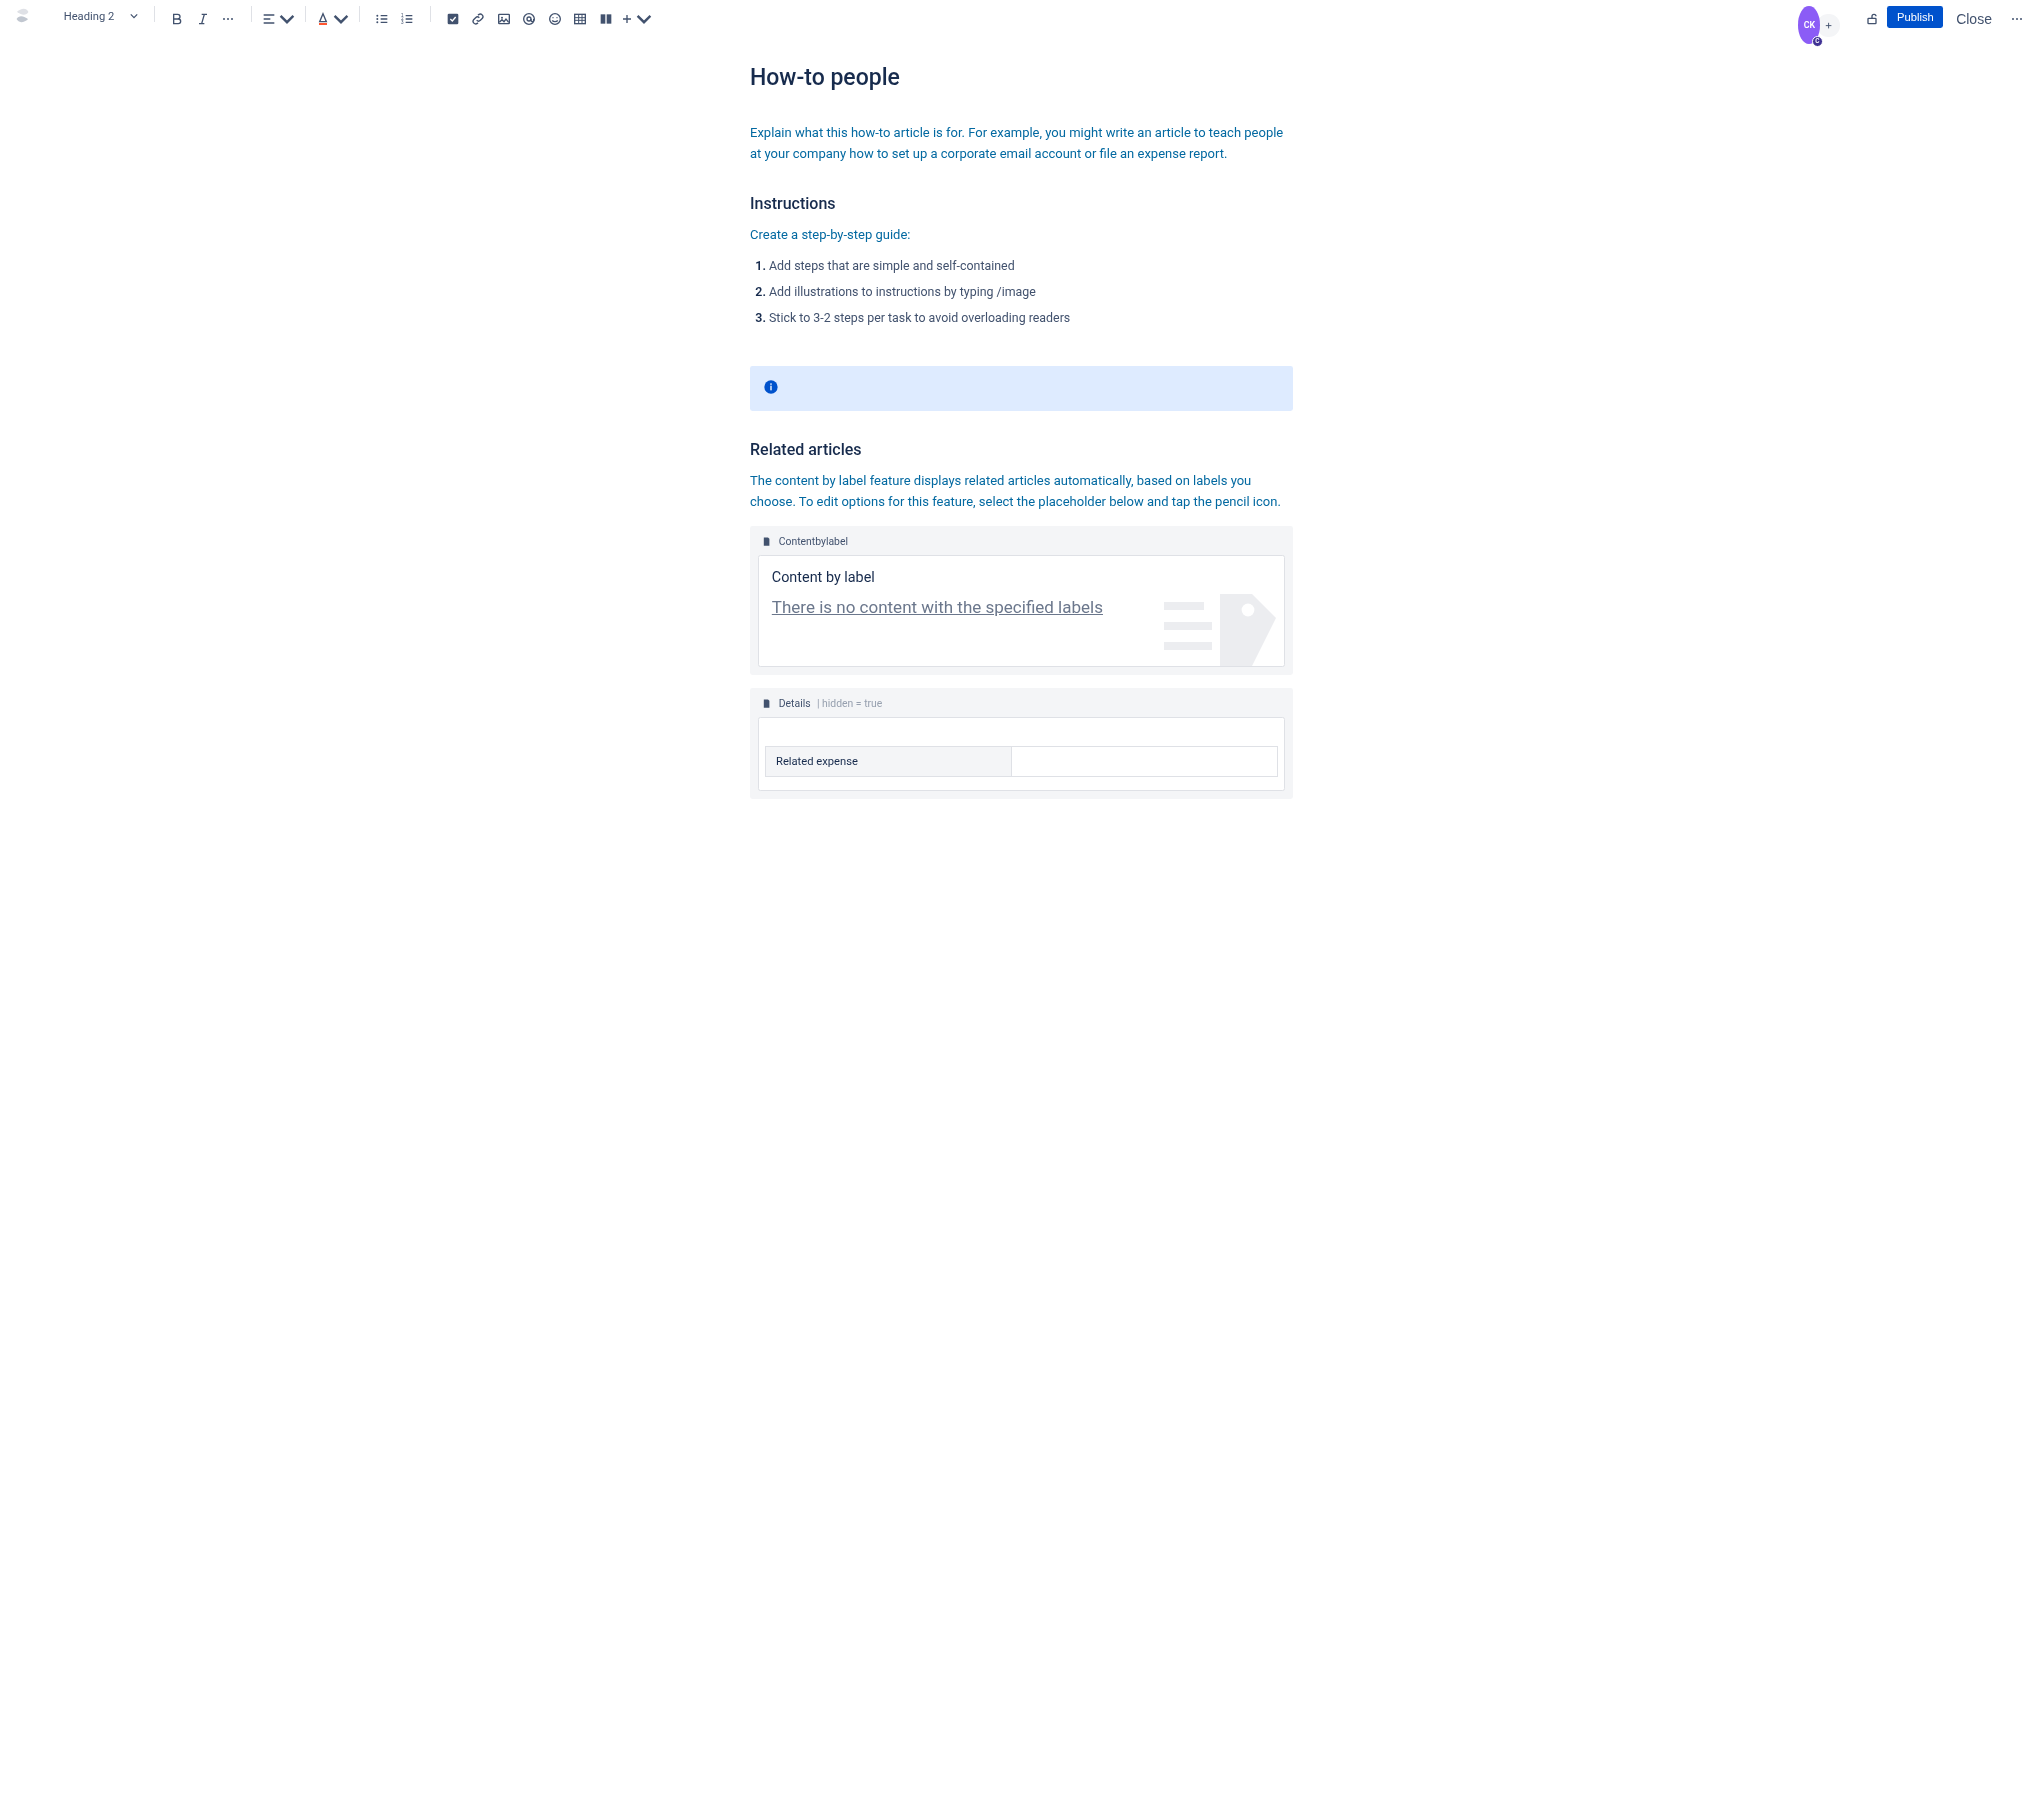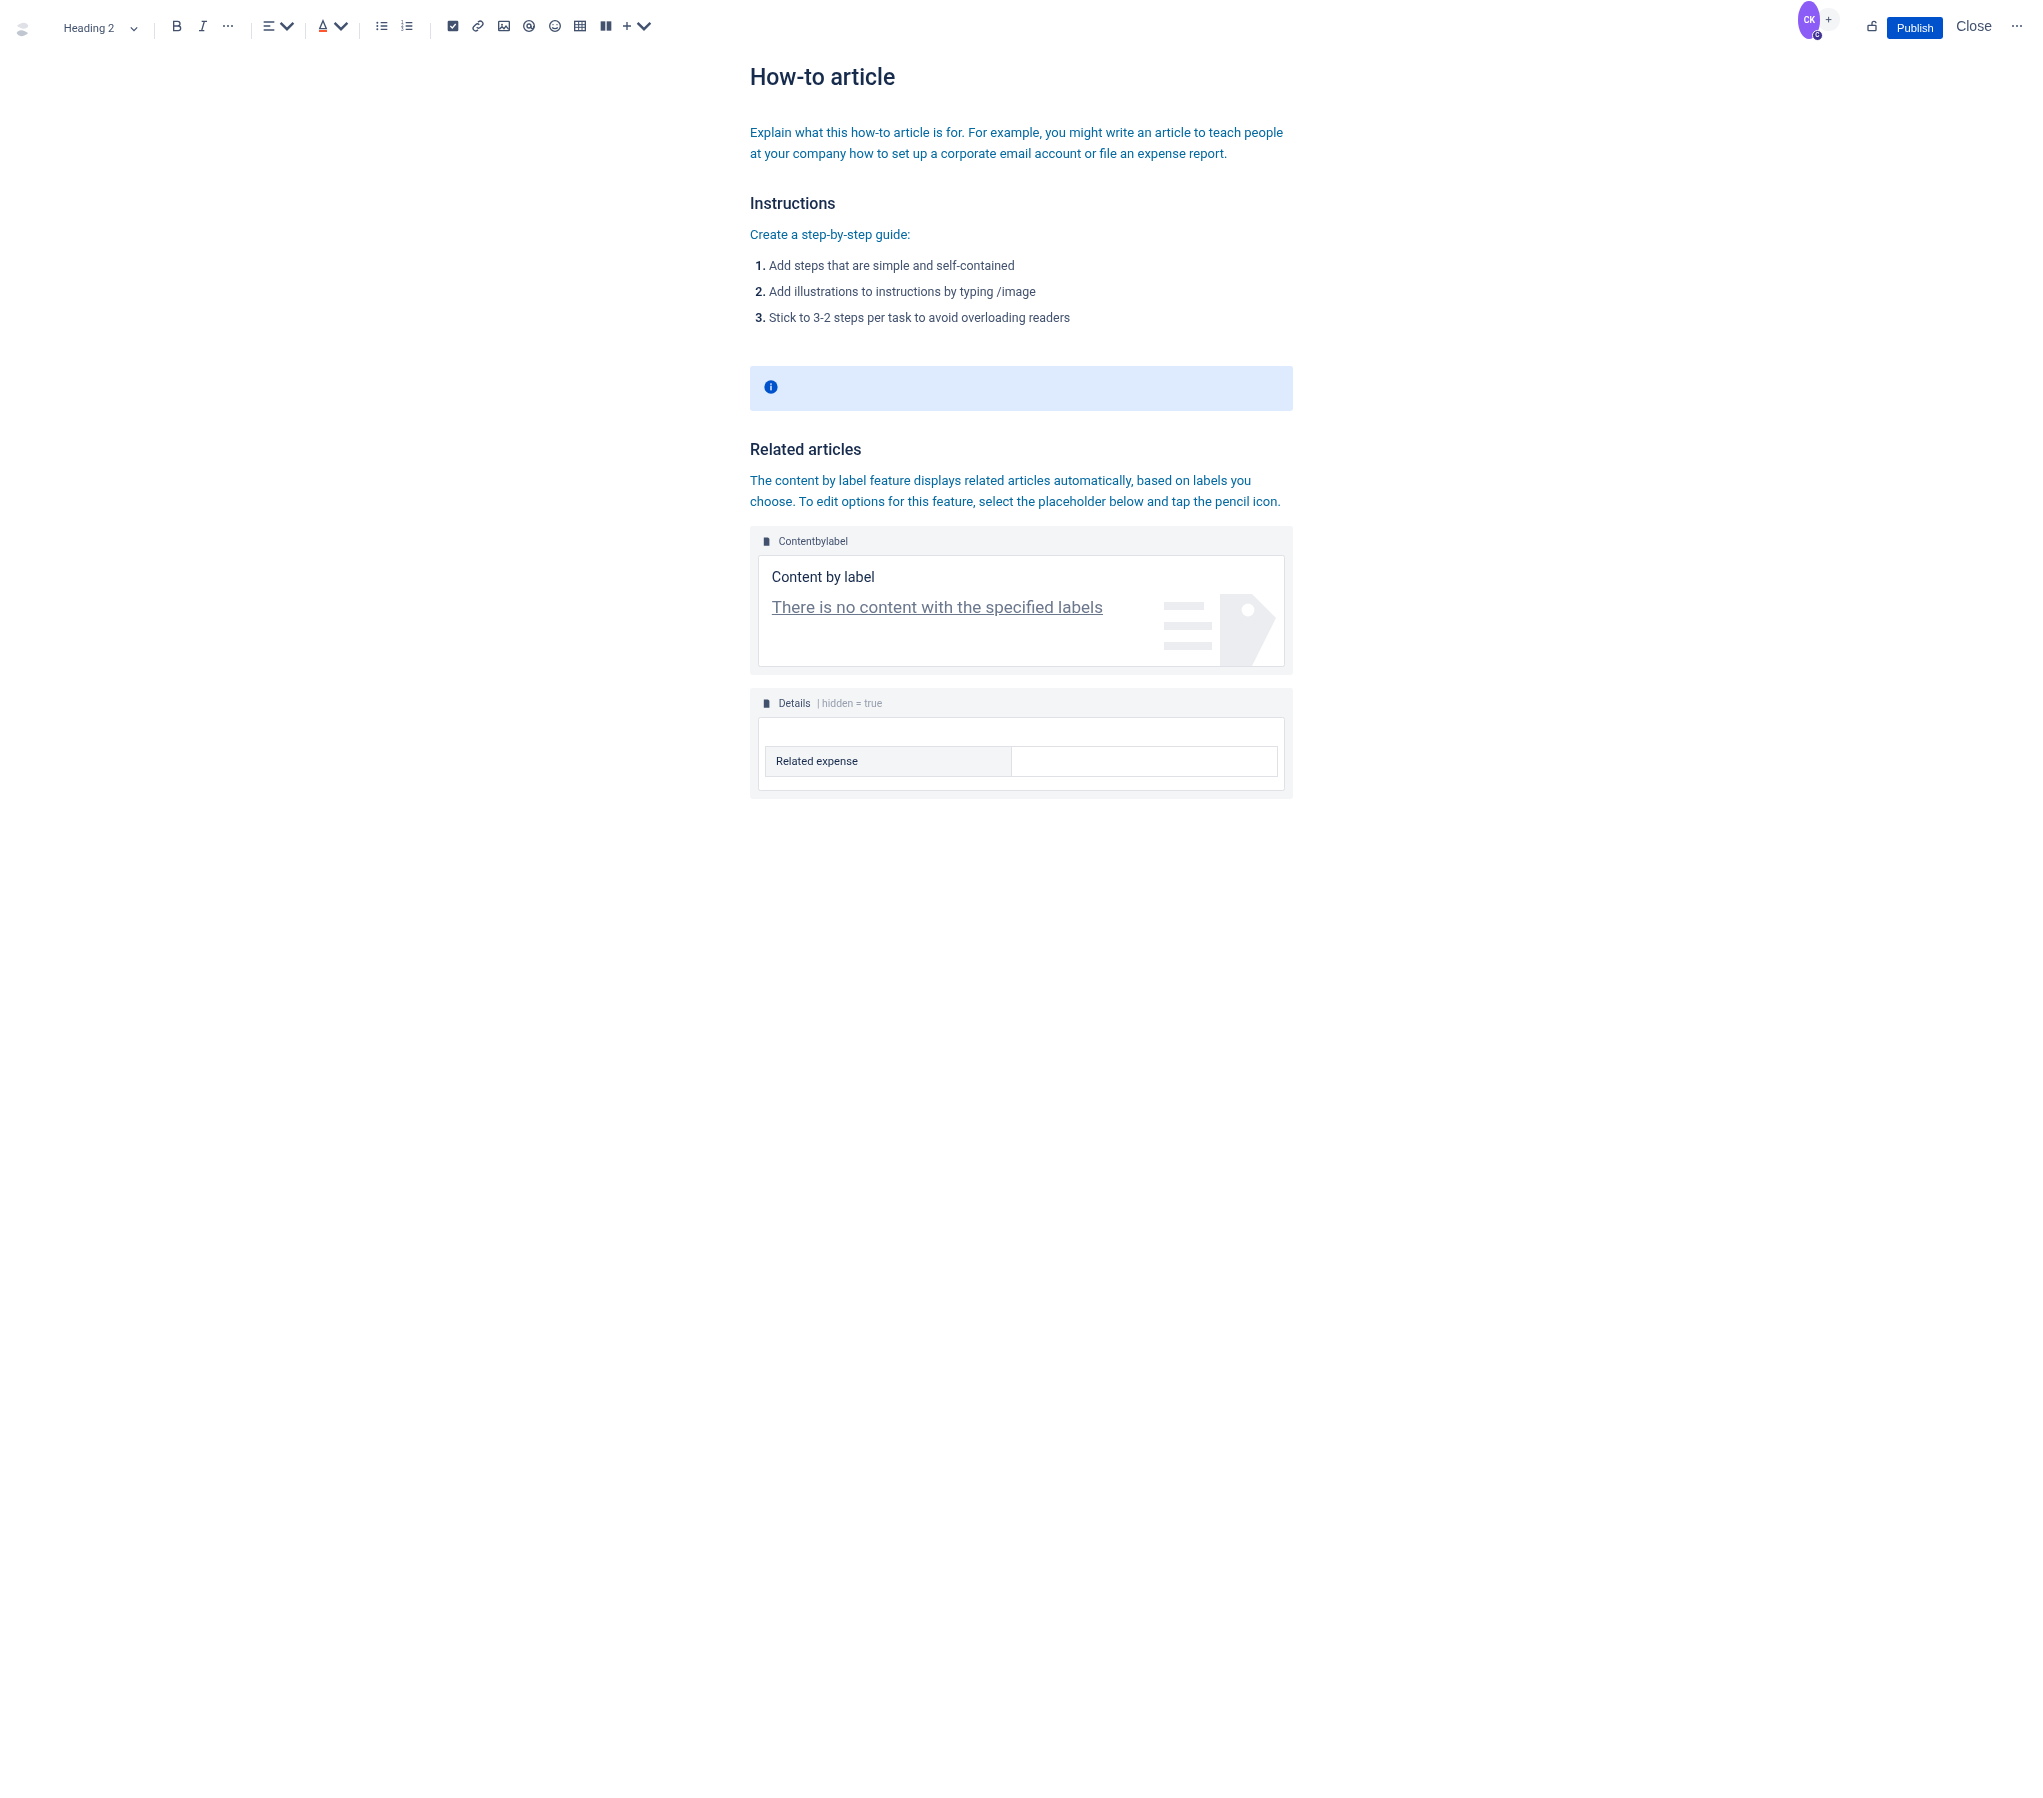--- a/index.html
+++ b/index.html
@@ -4,21 +4,21 @@
 <style>
   * { box-sizing: border-box; margin: 0; padding: 0; }
   body {
     font-family: -apple-system, BlinkMacSystemFont, "Segoe UI", Roboto, Helvetica, Arial, sans-serif;
     background: #fff;
     color: #172B4D;
     font-size: 11.2px;
   }
   .toolbar {
     display: flex;
-    align-items: flex-end;
+    align-items: flex-start;
     padding: 6.4px 12.8px;
     height: 45px;
     gap: 3.2px;
   }
   .logo { width: 19px; height: 19px; margin-right: 22.3px; display:flex; align-items:center; justify-content:center; }
   .logo svg { width: 19px; height: 19px; }
   .t-select {
     display: flex; align-items: center; gap: 16px;
     color: #42526E; padding: 3.2px 6.4px; cursor: pointer; border-radius:2.4px;
   }
@@ -272,21 +272,21 @@
   <div class="t-btn">
       <svg viewBox="0 0 24 24">
         <circle cx="6" cy="12" r="1.5" fill="#42526E"></circle>
         <circle cx="12" cy="12" r="1.5" fill="#42526E"></circle>
         <circle cx="18" cy="12" r="1.5" fill="#42526E"></circle>
       </svg>
     </div>
 </div>
 
 <div class="content">
-  <h1>How-to article</h1>
+  <h1>How-to people</h1>
   <p>Explain what this how-to article is for. For example, you might write an article to teach people at your company how to set up a corporate email account or file an expense report.</p>
 
   <h2>Instructions</h2>
   <p>Create a step-by-step guide:</p>
   <ol>
     <li>Add steps that are simple and self-contained</li>
     <li>Add illustrations to instructions by typing /image</li>
     <li>Stick to 3-2 steps per task to avoid overloading readers</li>
   </ol>
 

